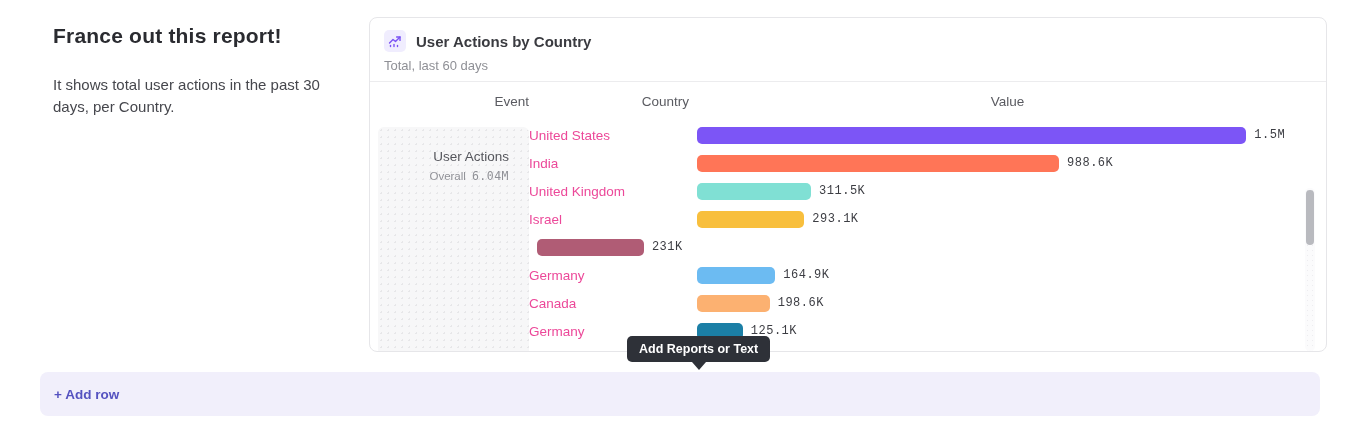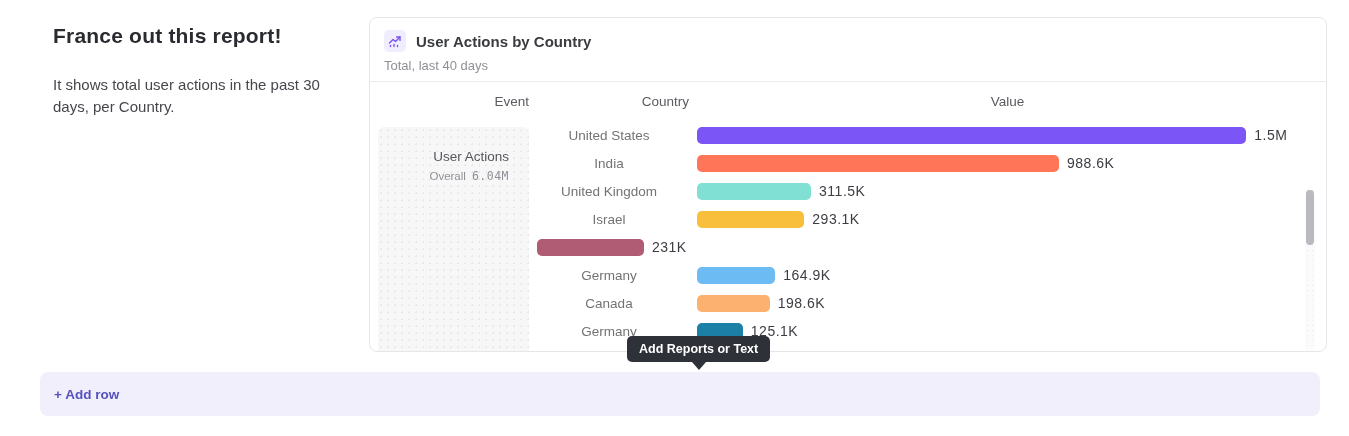--- a/index.html
+++ b/index.html
@@ -47,24 +47,24 @@
     background-size:7px 7px;
     border-radius:6px; text-align:right; padding:22px 20px 0 0;
   }
   .event-name { font-size:13.5px; color:#55565c; margin-bottom:5px; }
   .event-overall { font-size:11.5px; color:#909197; }
   .event-overall .mono { margin-left:6px; }
   .mono { font-family:"DejaVu Sans Mono", monospace; letter-spacing:.5px; }
 
   .rows { position:absolute; left:159px; top:0; right:22px; }
   .bar-row { display:flex; align-items:center; height:28px; }
-  .country-label { width:160px; flex:none; text-align:center; font-size:13.5px; color:#737373; }
+  .country-label { width:160px; flex:none; text-align:left; font-size:13.5px; color:#ec4899; }
   .bar-zone { flex:1; display:flex; align-items:center; padding-left:8px; min-width:0; }
   .bar { height:17px; border-radius:5px; flex:none; }
-  .bar-value { font-family:Liberation Sans, sans-serif; font-size:14px; letter-spacing:.5px;
+  .bar-value { font-family:Liberation Mono, monospace; font-size:12px; letter-spacing:.5px;
                color:#3c3d43; margin-left:8px; white-space:nowrap; }
 
   
   .scroll-track {
     position:absolute; right:11px; top:67px; bottom:1px; width:10px;
     background-color:#fbfbfc;
     background-image:radial-gradient(#ededf0 .8px, transparent .8px);
     background-size:5px 5px;
     border-radius:5px;
   }
@@ -112,21 +112,21 @@
           <svg width="14" height="14" viewBox="0 0 14 14" fill="none" stroke="currentColor" stroke-width="1.4" stroke-linecap="round" stroke-linejoin="round">
             <polyline points="1.5,9 5,5.5 7.5,7.5 12,3"></polyline>
             <polyline points="8.6,3 12,3 12,6.4"></polyline>
             <line x1="2.5" y1="11.5" x2="2.5" y2="12.5"></line>
             <line x1="6" y1="10.5" x2="6" y2="12.5"></line>
             <line x1="9.5" y1="11.5" x2="9.5" y2="12.5"></line>
           </svg>
         </span>
         <span class="card-title">User Actions by Country</span>
       </div>
-      <div class="card-subtitle">Total, last 40 days</div>
+      <div class="card-subtitle">Total, last 60 days</div>
     </header>
 
     <div class="table-header">
       <div class="th-event">Event</div>
       <div class="th-country">Country</div>
       <div class="th-value">Value</div>
     </div>
 
     <div class="chart-body">
       <div class="event-panel">

